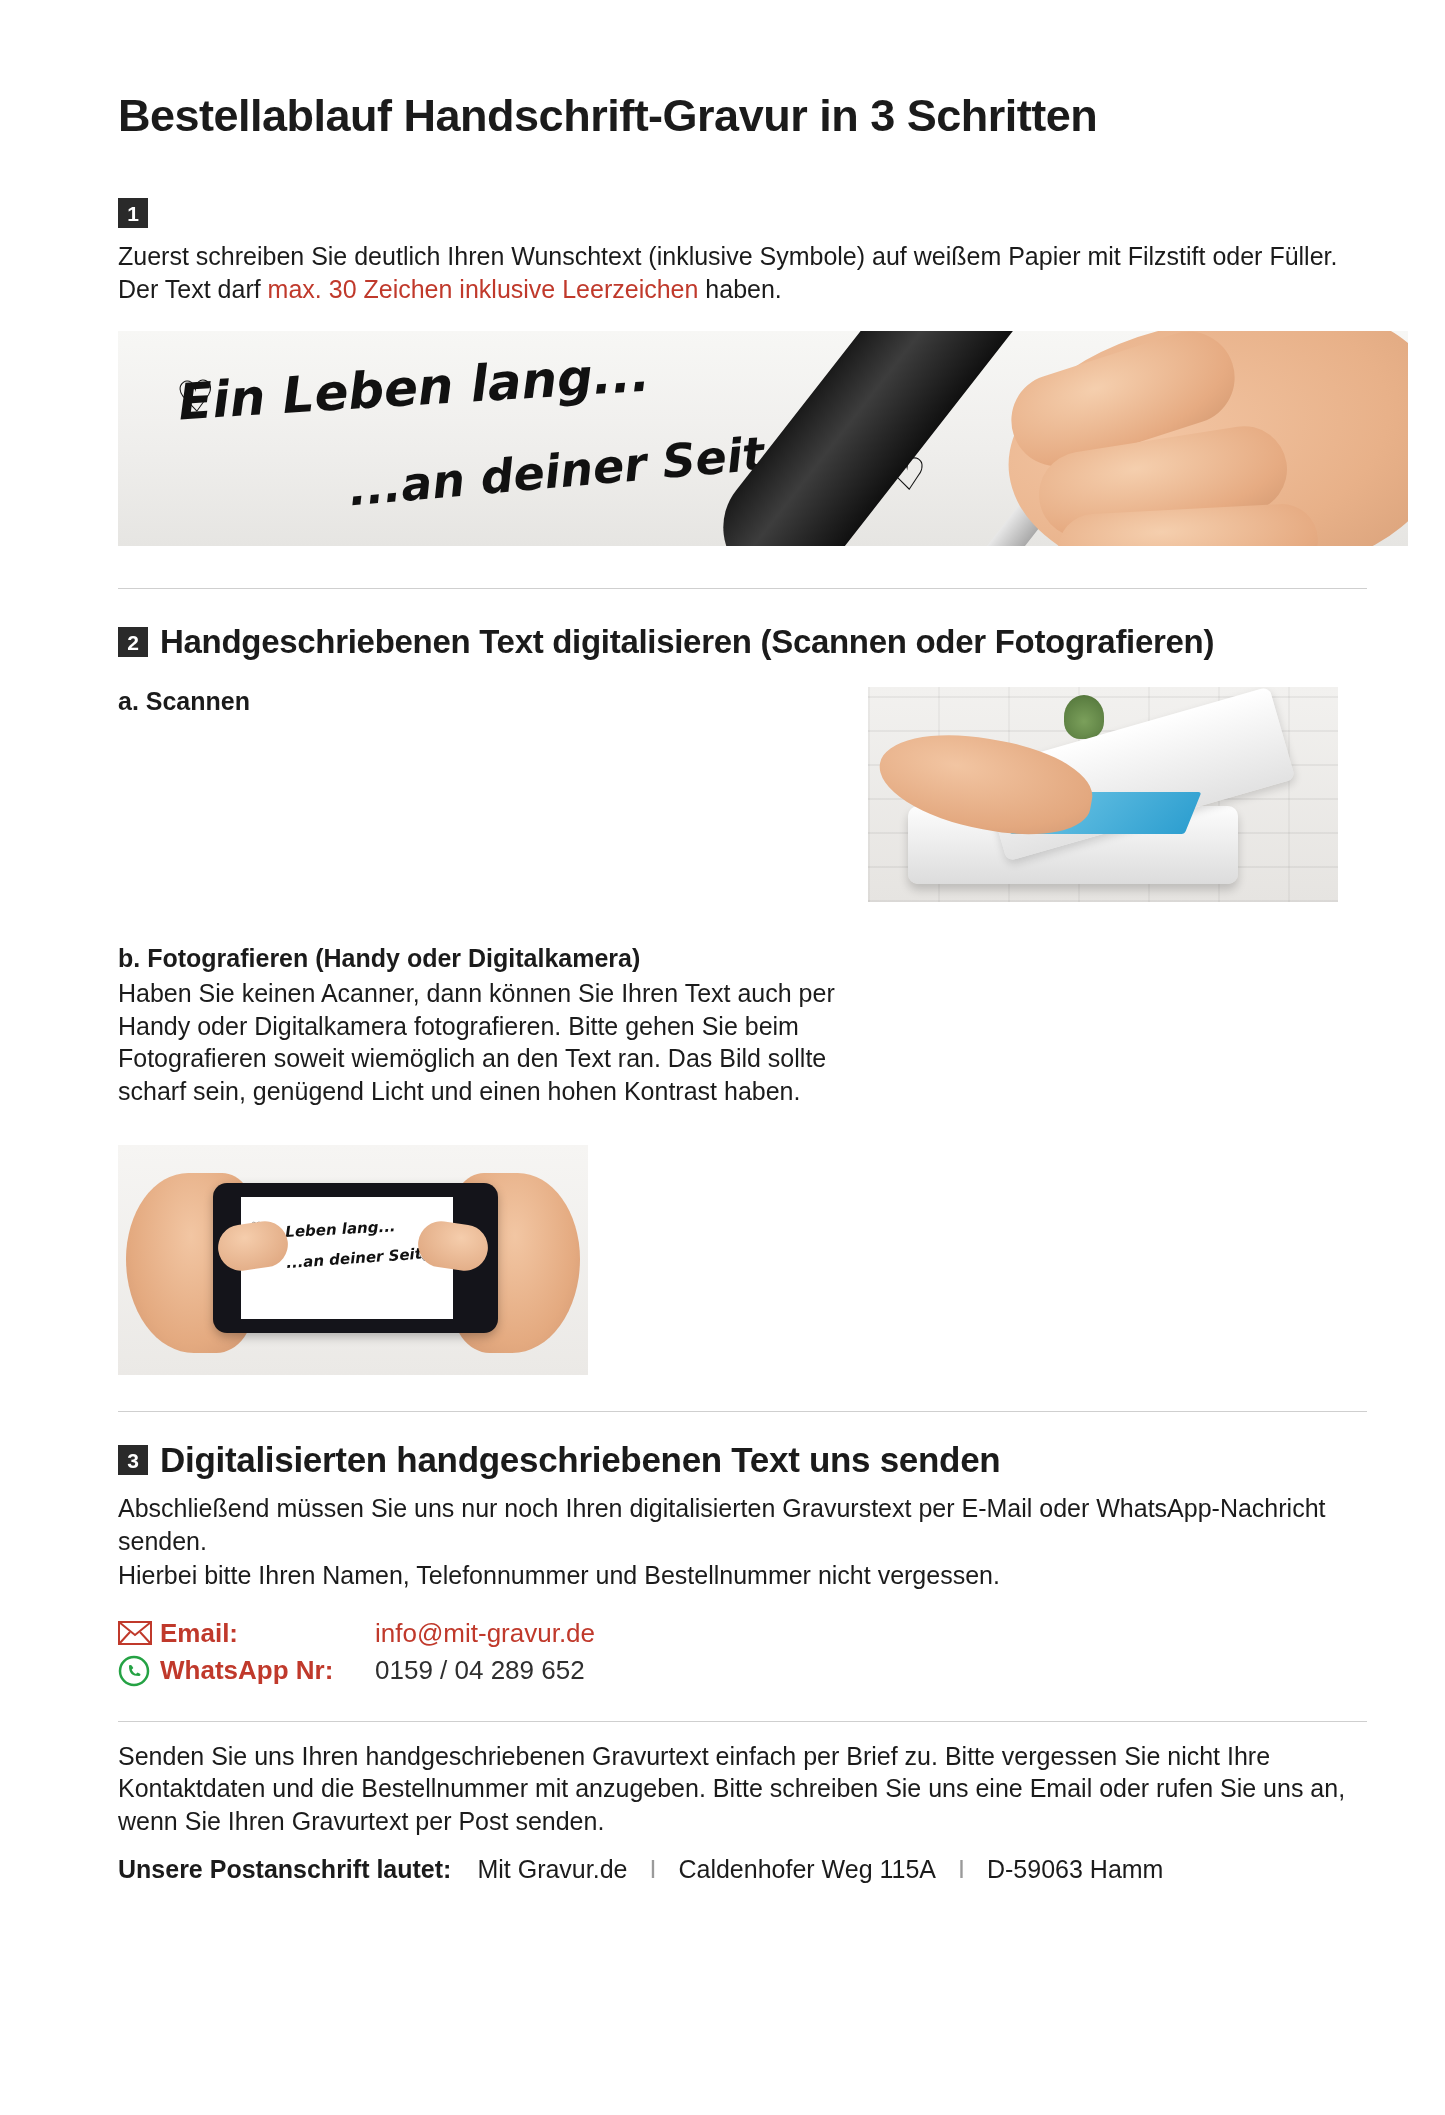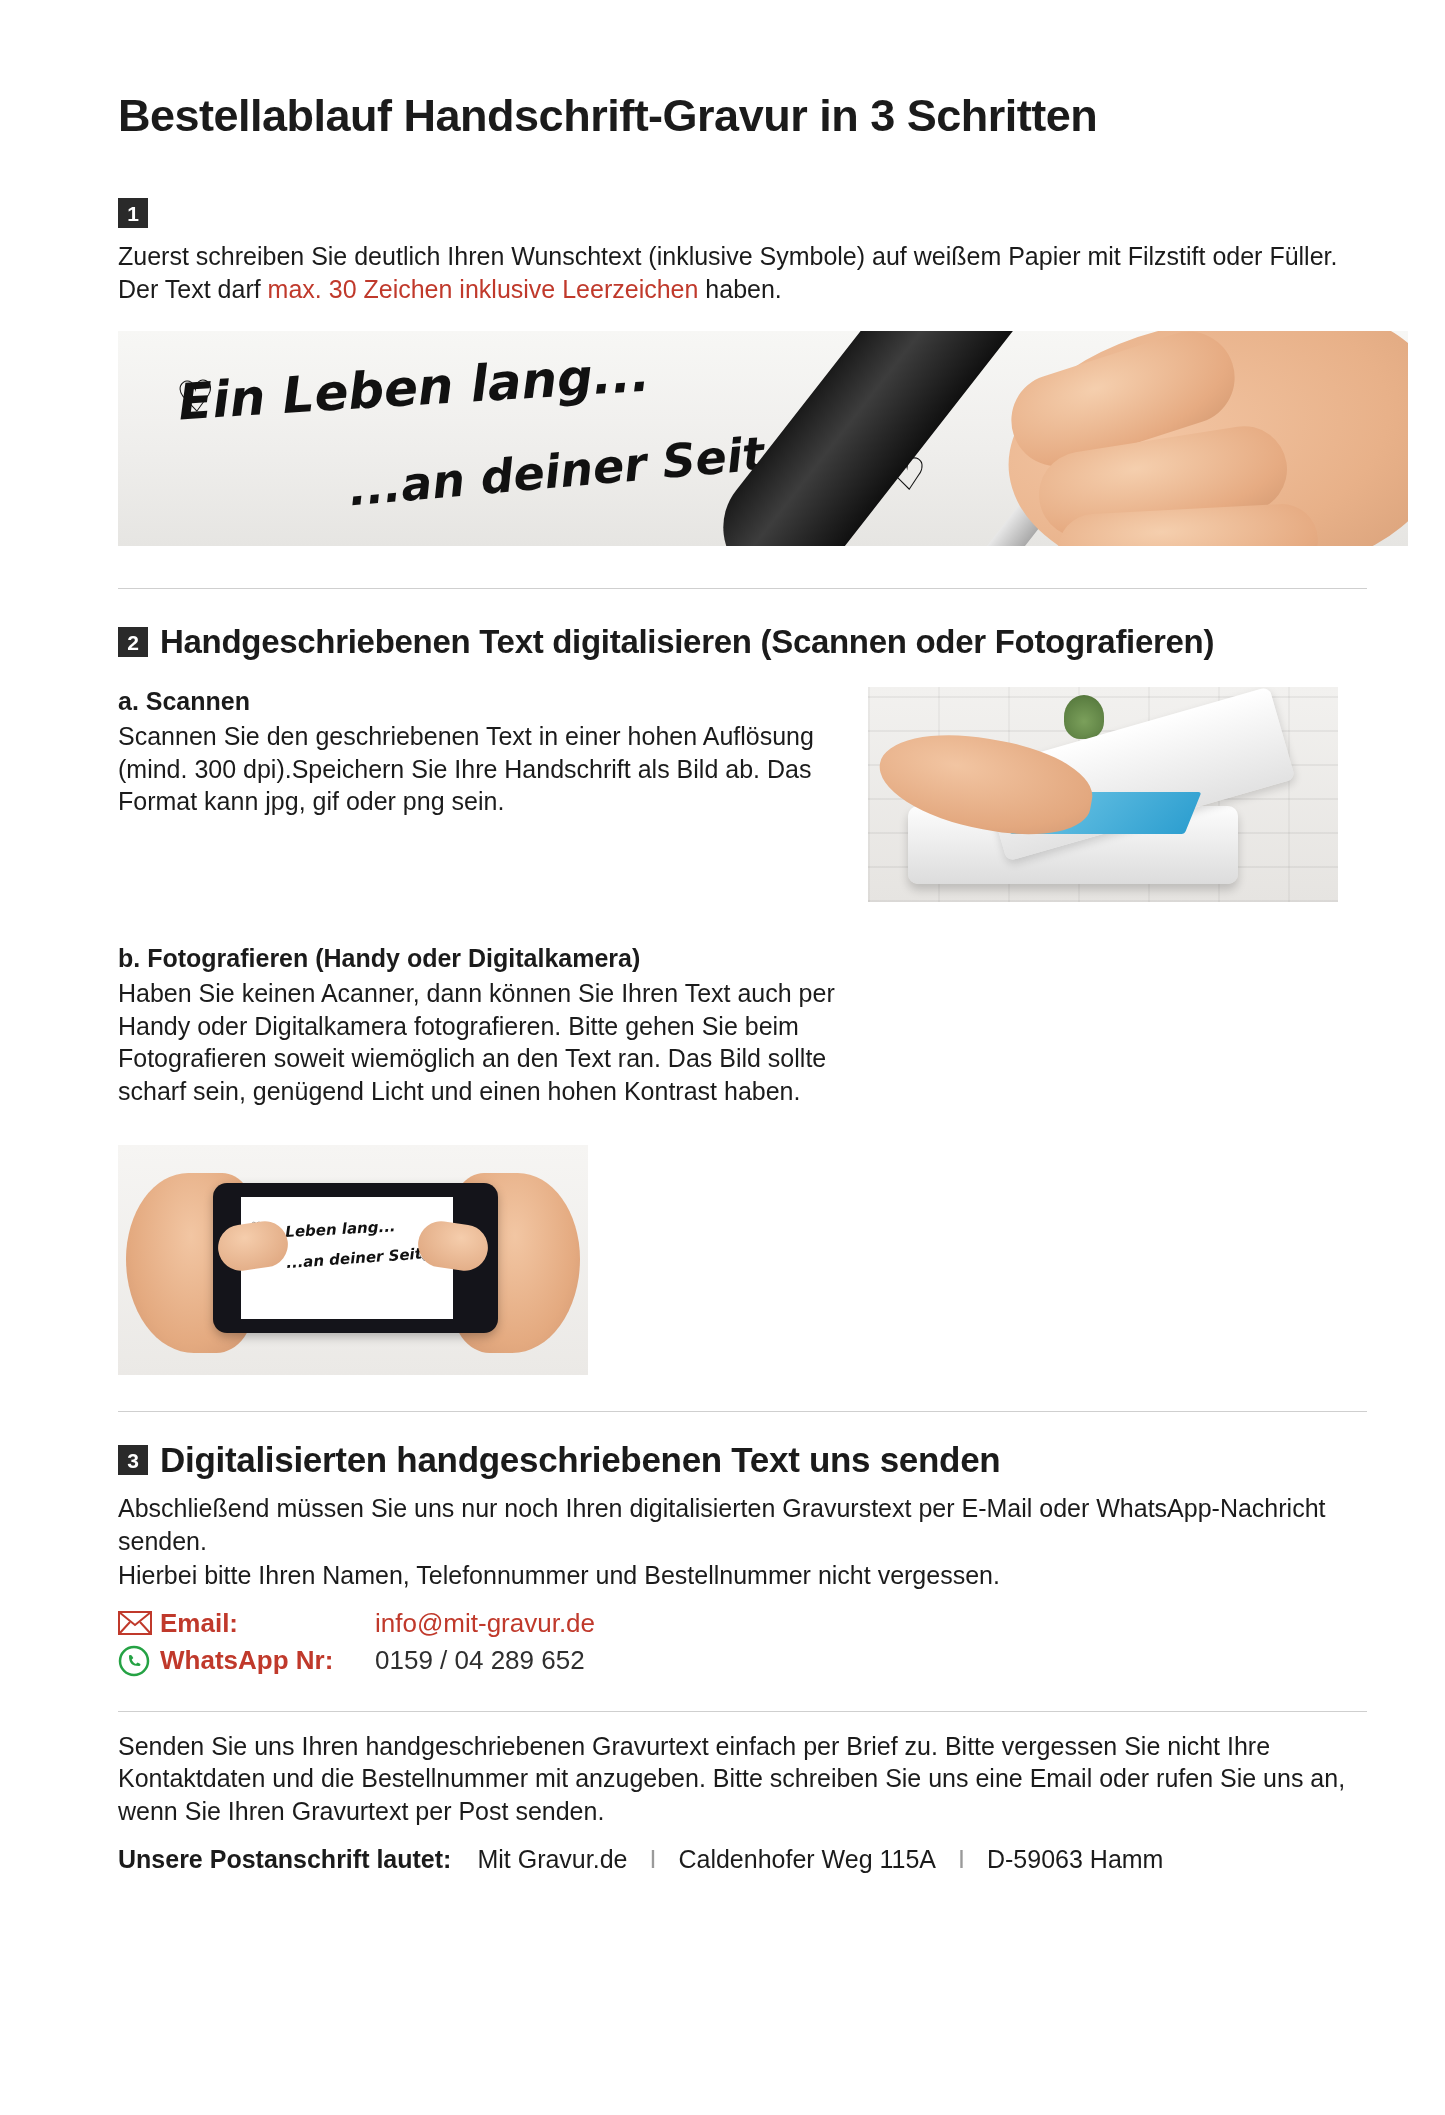--- a/index.html
+++ b/index.html
@@ -267,21 +267,21 @@
   }
   .thumb-r {
     position: absolute; right: 100px; top: 78px;
     width: 70px; height: 46px; border-radius: 40px;
     background: radial-gradient(ellipse at 60% 30%, #f5cdac, #dda37b);
     transform: rotate(8deg);
   }
 
   
   .contact-rows {
-    margin-top: 16px;
+    margin-top: 26px;
   }
   .contact-row {
     display: flex;
     align-items: center;
     font-size: 26px;
     margin-bottom: 6px;
   }
   .c-icon {
     width: 42px;
     display: flex;
@@ -356,21 +356,20 @@
   <hr class="sep">
 
   <div class="step-head" style="margin-top:34px;">
     <span class="step-badge">2</span>
     <span class="step-title">Handgeschriebenen Text digitalisieren (Scannen oder Fotografieren)</span>
   </div>
 
   <div class="two-col">
     <div class="col-text">
       <div class="sub-head">a. Scannen</div>
-      <p class="body-text" style="margin-top:4px;">Scannen Sie den geschriebenen Text in einer hohen Auflösung (mind. 300 dpi).Speichern Sie Ihre Handschrift als Bild ab. Das Format kann jpg, gif oder png sein.</p>
     </div>
     <div class="img-scanner">
       <div class="brickwall"></div>
       <div class="plant"></div>
       <div class="scanner-body"></div>
       <div class="scanner-lid"></div>
       <div class="scan-glass"></div>
       <div class="scan-hand"></div>
     </div>
   </div>

